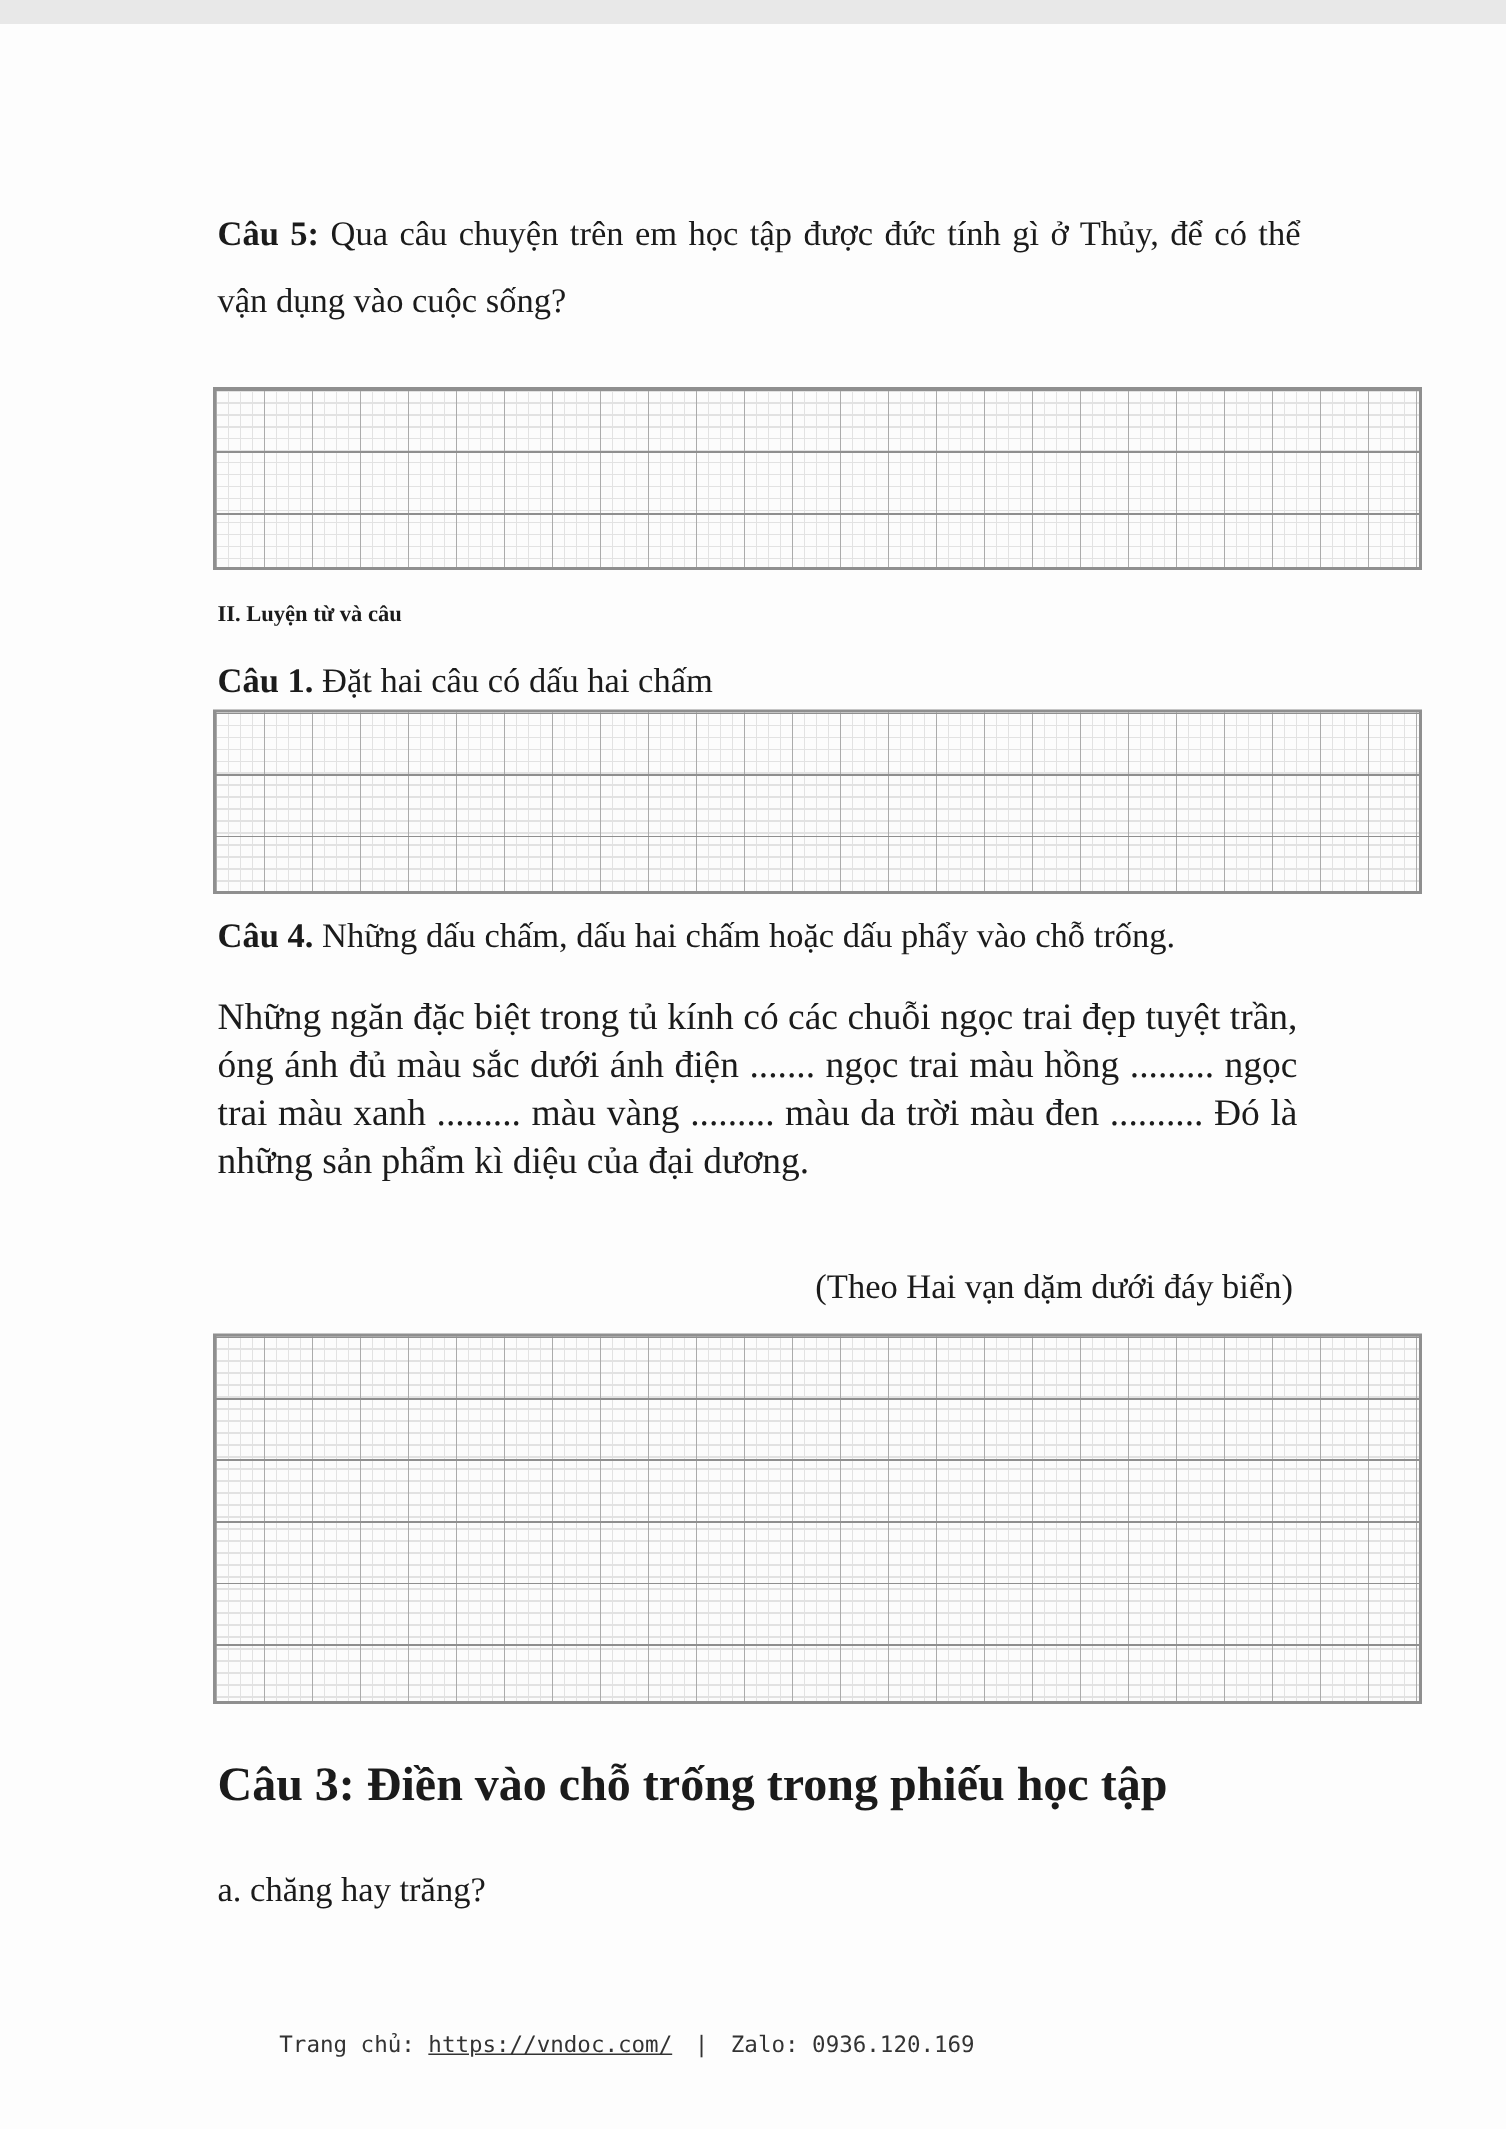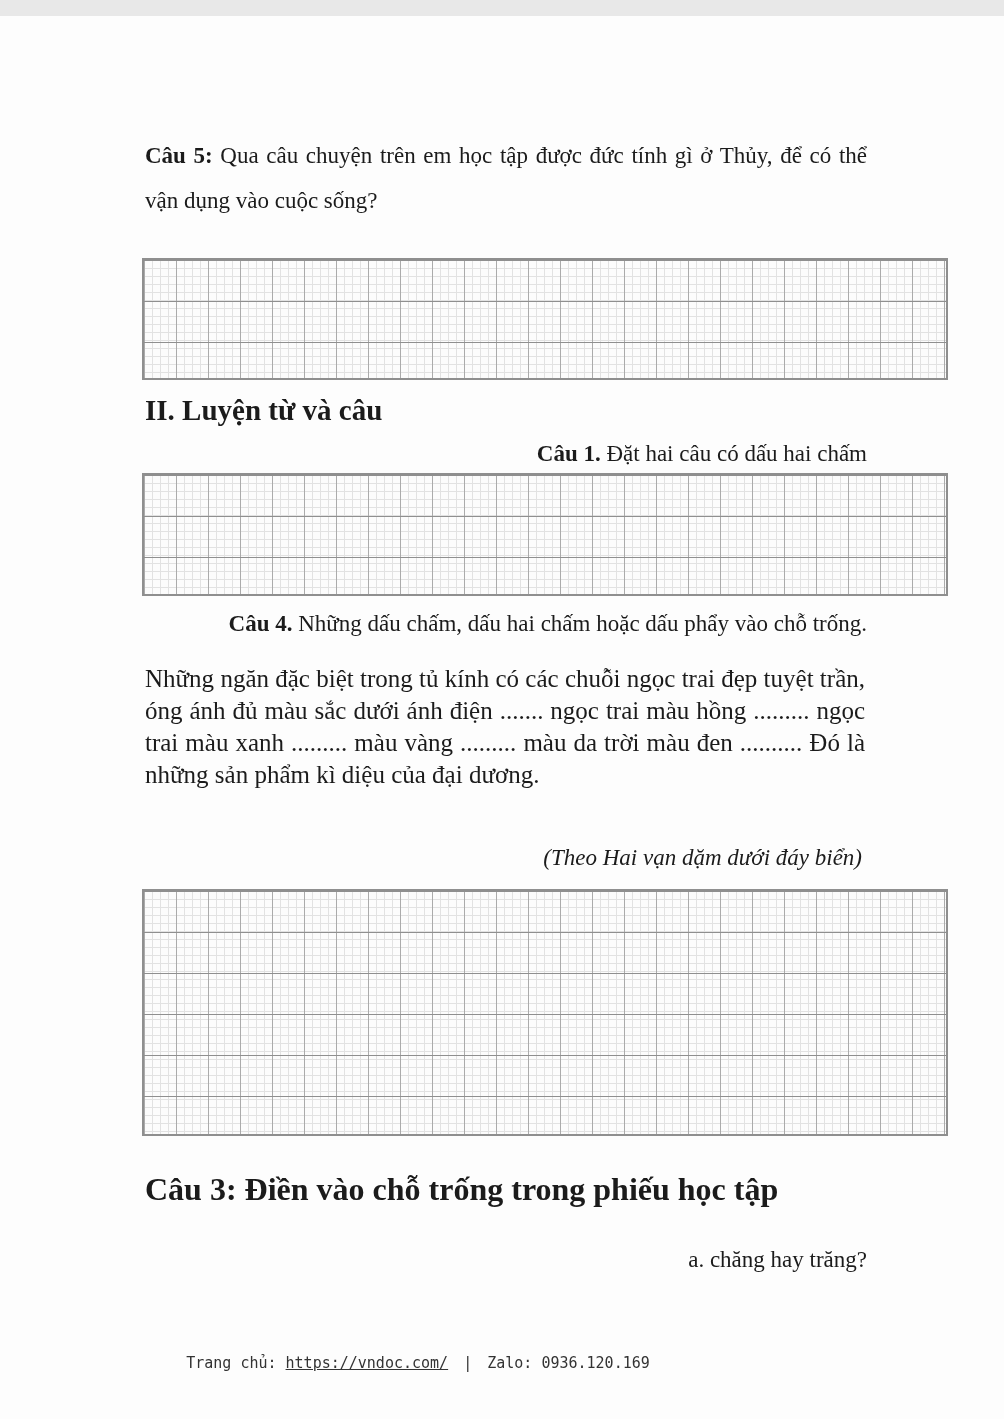--- a/index.html
+++ b/index.html
@@ -10,37 +10,35 @@
     margin: 16px auto;
     background: #fdfdfd;
     font-family: "Liberation Serif", serif;
     color: #1b1b1b;
     overflow: hidden;
   }
   .abs { position: absolute; }
   .q-line {
     font-size: 23px;
     line-height: 45px;
-    text-align: right;
   }
   .q-label { font-weight: bold; }
   .justified { text-align: justify; }
   .sec-heading {
-    font-size: 29px;
+    font-size: 15px;
     font-weight: bold;
     line-height: 32px;
   }
   .passage {
     font-size: 25px;
     line-height: 32px;
     text-align: justify;
   }
   .source-line {
     font-size: 23px;
-    font-style: italic;
     text-align: right;
     line-height: 32px;
   }
   .writing-grid {
     border: 2px solid #8f8f8f;
     box-sizing: border-box;
     background-color: #fcfcfc;
     background-image:
       repeating-linear-gradient(to bottom, #8f8f8f 0 1px, transparent 1px 41px),
       repeating-linear-gradient(to right, #ababab 0 1px, transparent 1px 32px),

